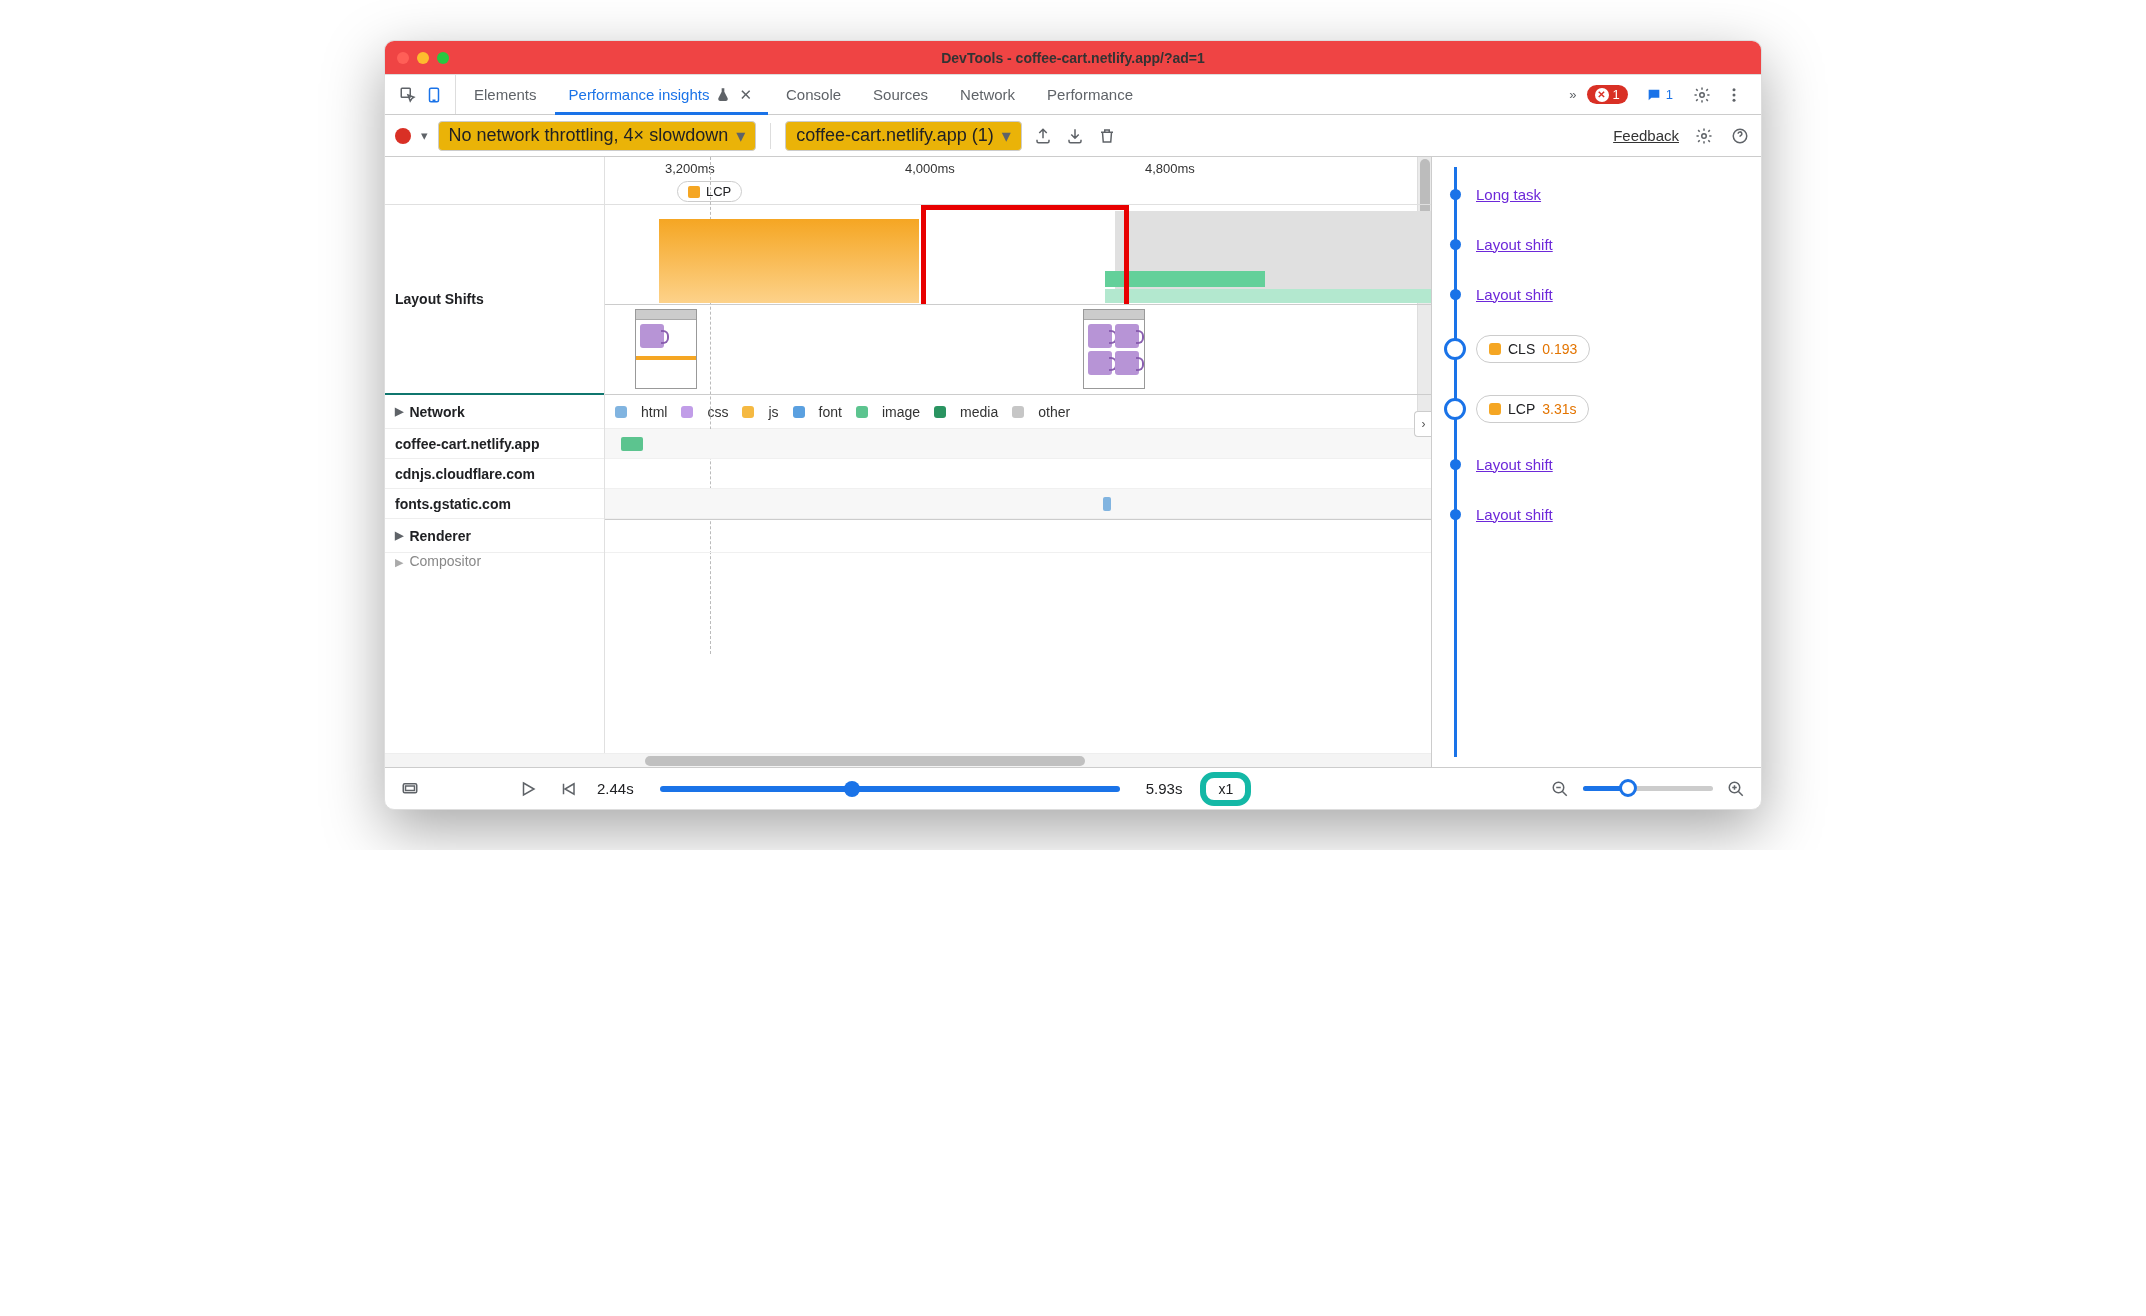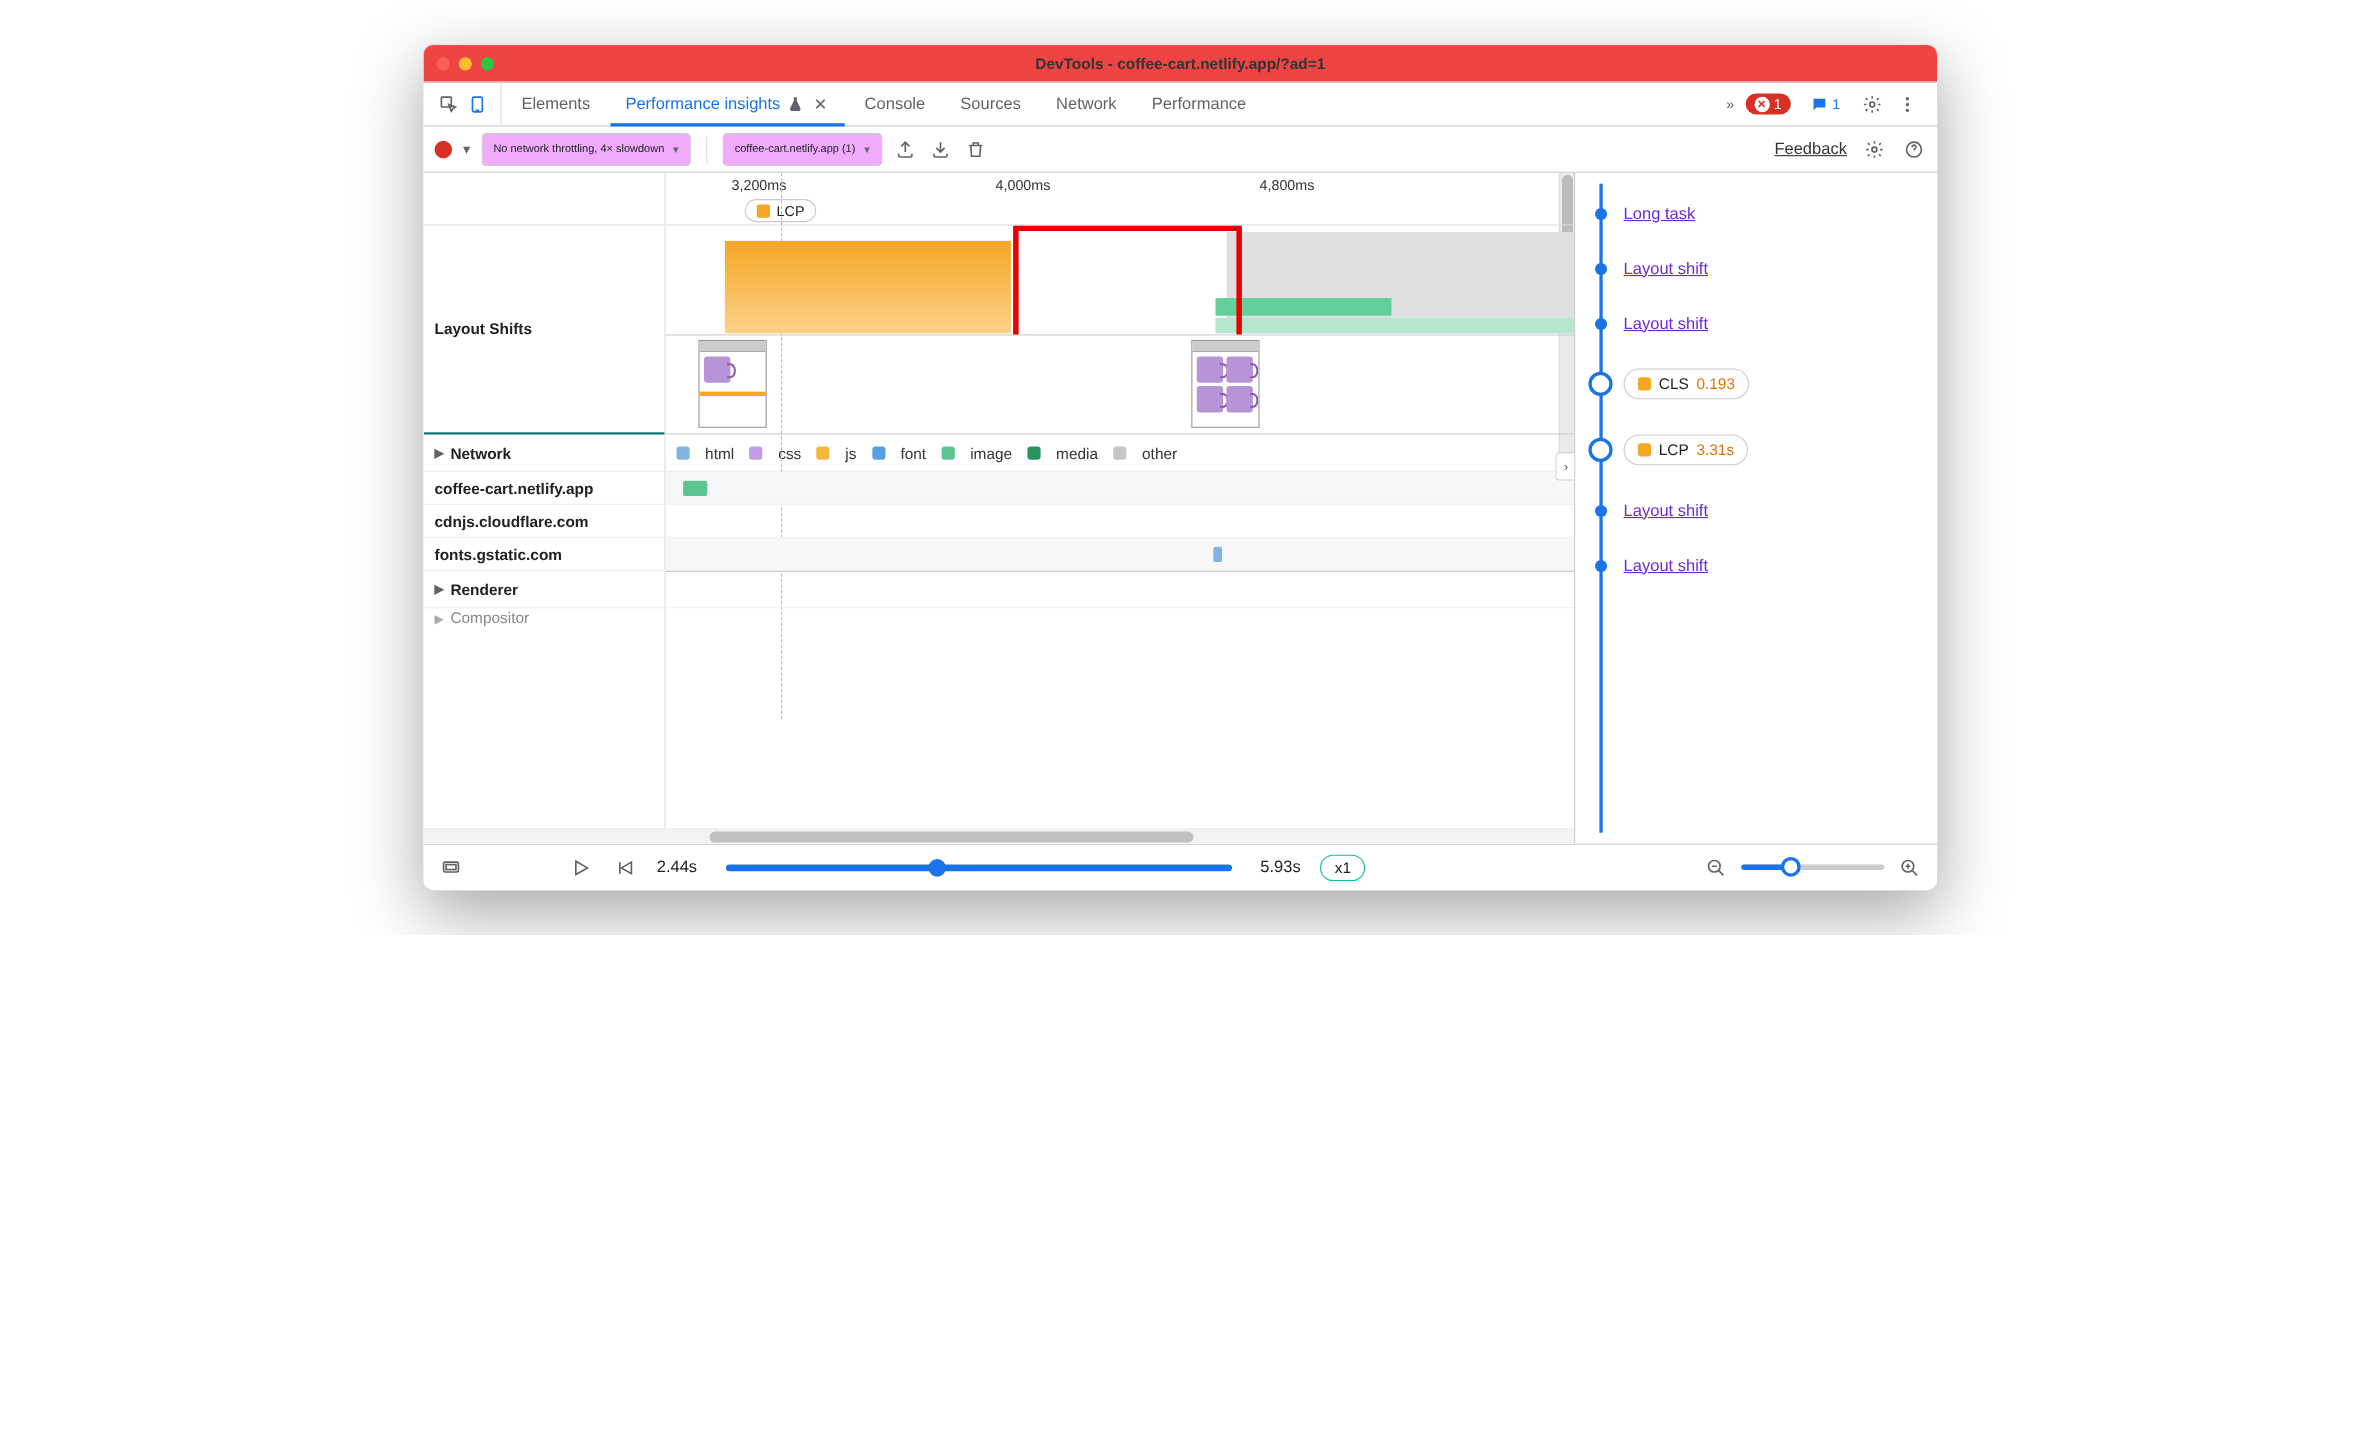--- a/index.html
+++ b/index.html
@@ -20,21 +20,21 @@
 .tab.active { color: #1a73e8; }
 .tab.active::after { content: ""; position: absolute; bottom: -1px; left: 0; right: 0; height: 3px; background: #1a73e8; }
 .tab .close-x { color: #5f6368; font-size: 15px; padding: 0 2px; }
 .tabs-right { margin-left: auto; display: flex; align-items: center; gap: 10px; padding-right: 8px; }
 .pill { display: inline-flex; align-items: center; gap: 4px; padding: 2px 8px; border-radius: 10px; font-size: 13px; }
 .err-pill { background: #d93025; color: #fff; }
 .err-pill .xcirc { width: 14px; height: 14px; border-radius: 50%; background: #fff; color: #d93025; display: inline-flex; align-items: center; justify-content: center; font-size: 10px; font-weight: bold; }
 .msg-pill { color: #1a73e8; }
 .toolbar { height: 42px; border-bottom: 1px solid #ccc; display: flex; align-items: center; padding: 0 10px; gap: 10px; }
 .record-btn { width: 16px; height: 16px; background: #d93025; border-radius: 50%; }
-.select-box { border: 1px solid #ccc; border-radius: 4px; height: 30px; display: flex; align-items: center; padding: 0 10px; gap: 8px; font-size: 10px; background: #f0abfc; }
+.select-box { border: 1px solid #ccc; border-radius: 4px; height: 30px; display: flex; align-items: center; padding: 0 10px; gap: 8px; font-size: 18px; background: #eab308; }
 .select-box .chev { color: #5f6368; }
 .toolbar-divider { width: 1px; height: 26px; background: #ddd; margin: 0 4px; }
 .toolbar-right { margin-left: auto; display: flex; align-items: center; gap: 14px; }
 .feedback-link { text-decoration: underline; color: #333; font-size: 15px; }
 .main-area { flex: 1; display: flex; overflow: hidden; }
 .timeline-pane { flex: 1; display: flex; flex-direction: column; overflow: hidden; position: relative; }
 .timeline-body { flex: 1; display: flex; overflow: hidden; position: relative; }
 .rows-col { width: 220px; border-right: 1px solid #e0e0e0; display: flex; flex-direction: column; }
 .row-label { height: 34px; display: flex; align-items: center; padding: 0 10px; font-size: 14px; border-bottom: 1px solid #eee; font-weight: bold; }
 .row-label.hdr { font-weight: 600; }
@@ -65,21 +65,21 @@
 .sw-html{background:#81b4e0}.sw-css{background:#c19de8}.sw-js{background:#f5b942}.sw-font{background:#5aa0e0}.sw-image{background:#5cc48f}.sw-media{background:#2a9461}.sw-other{background:#c6c6c6}
 .net-row { height: 30px; border-bottom: 1px solid #f0f0f0; position: relative; }
 .net-row.alt { background: #f7f7f7; }
 .net-bar { position: absolute; top: 8px; height: 14px; border-radius: 2px; }
 .compositor-row { height: 20px; color: #888; padding-left: 10px; font-size: 14px; overflow: hidden; }
 .video-lane { height: 42px; border-top: 1px solid #ccc; display: flex; align-items: center; padding: 0 14px; gap: 18px; }
 .play-icon svg, .rewind-icon svg { width: 18px; height: 18px; }
 .time-label { font-size: 15px; }
 .range-slider { flex: 0 0 460px; height: 6px; background: #1a73e8; border-radius: 3px; position: relative; margin: 0 8px; }
 .range-slider .knob { position: absolute; top: -5px; left: 40%; width: 16px; height: 16px; background: #1a73e8; border-radius: 50%; }
-.x1-badge { border: 1px solid #14b8a6; border-radius: 14px; padding: 3px 12px; font-size: 14px; }
+.x1-badge { border: 6px solid #14b8a6; border-radius: 14px; padding: 3px 12px; font-size: 14px; }
 .zoom-ctrls { margin-left: auto; display: flex; align-items: center; gap: 12px; }
 .zoom-slider { width: 130px; height: 5px; background: #ccc; border-radius: 3px; position: relative; }
 .zoom-slider .fill { position: absolute; left: 0; top: 0; bottom: 0; width: 30%; background: #1a73e8; border-radius: 3px; }
 .zoom-slider .knob { position: absolute; left: 28%; top: -7px; width: 18px; height: 18px; border: 3px solid #1a73e8; background: #fff; border-radius: 50%; }
 .sidebar { width: 330px; border-left: 1px solid #ccc; display: flex; flex-direction: column; }
 .side-tabs { height: 44px; border-bottom: 1px solid #ccc; display: flex; }
 .side-tab { flex: 1; display: flex; align-items: center; justify-content: center; font-size: 16px; color: #5f6368; cursor: pointer; position: relative; }
 .side-tab.active { color: #202124; font-weight: 500; }
 .side-tab.active::after { content: ""; position: absolute; bottom: -1px; left: 24px; right: 24px; height: 3px; background: #1a73e8; }
 .insights-list { flex: 1; overflow-y: auto; padding: 12px 8px 12px 0; position: relative; }

